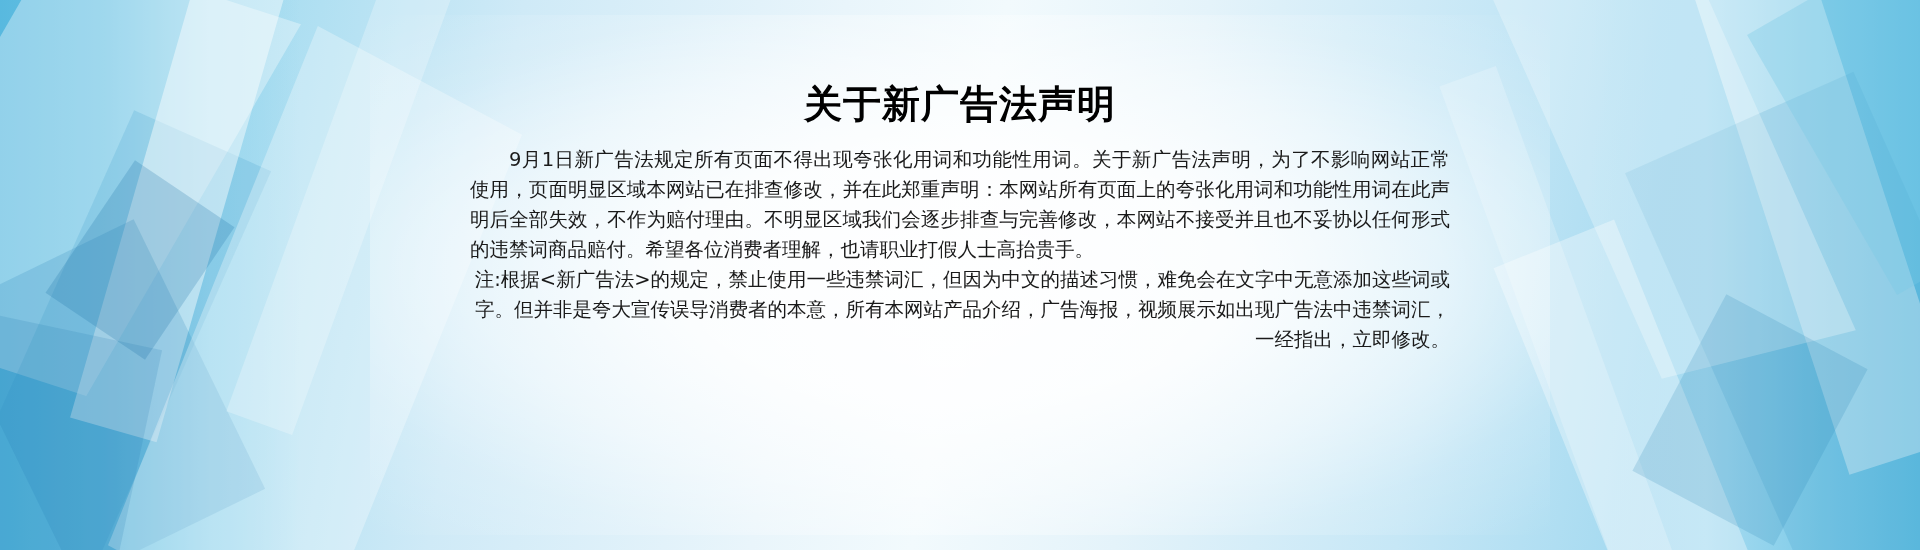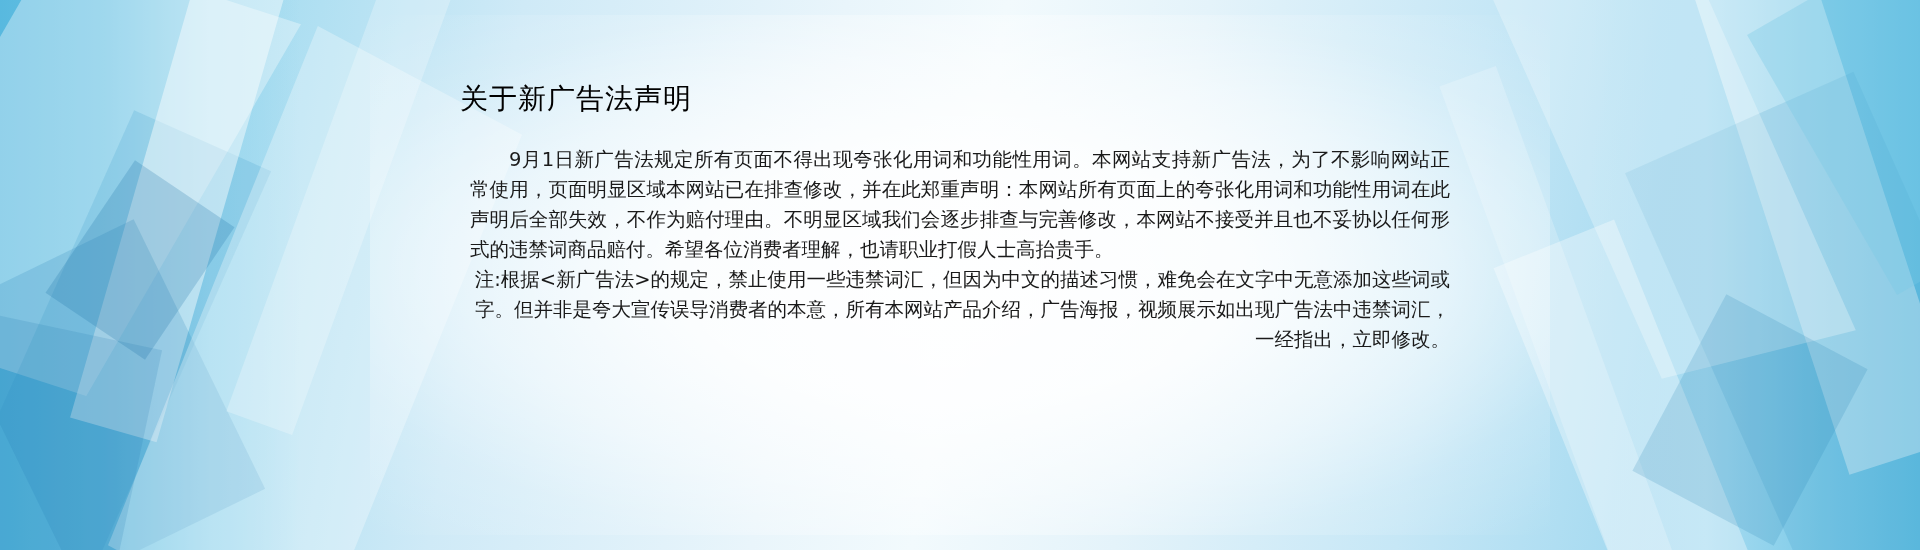--- a/index.html
+++ b/index.html
@@ -123,22 +123,23 @@
     transform: translateX(-50%);
     width: 1000px;
     height: 550px;
   }
 
   .title {
     position: absolute;
     top: 82px;
     left: 0;
     width: 1000px;
-    font-size: 28px;
-    font-weight: normal;
+    text-align: center;
+    font-size: 38px;
+    font-weight: bold;
     color: #000000;
     letter-spacing: 1px;
     line-height: 1.2;
   }
 
   .body-copy {
     position: absolute;
     top: 145px;
     left: 10px;
     width: 980px;
@@ -183,18 +184,18 @@
   <div class="shard s13"></div>
   <div class="shard s15"></div>
 
   <div class="center-glow"></div>
 
   <div id="content">
 
     <div class="title">关于新广告法声明</div>
 
     <div class="body-copy">
-      <p class="para indent">9月1日新广告法规定所有页面不得出现夸张化用词和功能性用词。本网站支持新广告法，为了不影响网站正常使用，页面明显区域本网站已在排查修改，并在此郑重声明：本网站所有页面上的夸张化用词和功能性用词在此声明后全部失效，不作为赔付理由。不明显区域我们会逐步排查与完善修改，本网站不接受并且也不妥协以任何形式的违禁词商品赔付。希望各位消费者理解，也请职业打假人士高抬贵手。</p>
+      <p class="para indent">9月1日新广告法规定所有页面不得出现夸张化用词和功能性用词。关于新广告法声明，为了不影响网站正常使用，页面明显区域本网站已在排查修改，并在此郑重声明：本网站所有页面上的夸张化用词和功能性用词在此声明后全部失效，不作为赔付理由。不明显区域我们会逐步排查与完善修改，本网站不接受并且也不妥协以任何形式的违禁词商品赔付。希望各位消费者理解，也请职业打假人士高抬贵手。</p>
       <p class="para last-line-free">注:根据&lt;新广告法&gt;的规定，禁止使用一些违禁词汇，但因为中文的描述习惯，难免会在文字中无意添加这些词或字。但并非是夸大宣传误导消费者的本意，所有本网站产品介绍，广告海报，视频展示如出现广告法中违禁词汇，一经指出，立即修改。</p>
     </div>
 
   </div>
 </div>
 
 </body></html>

